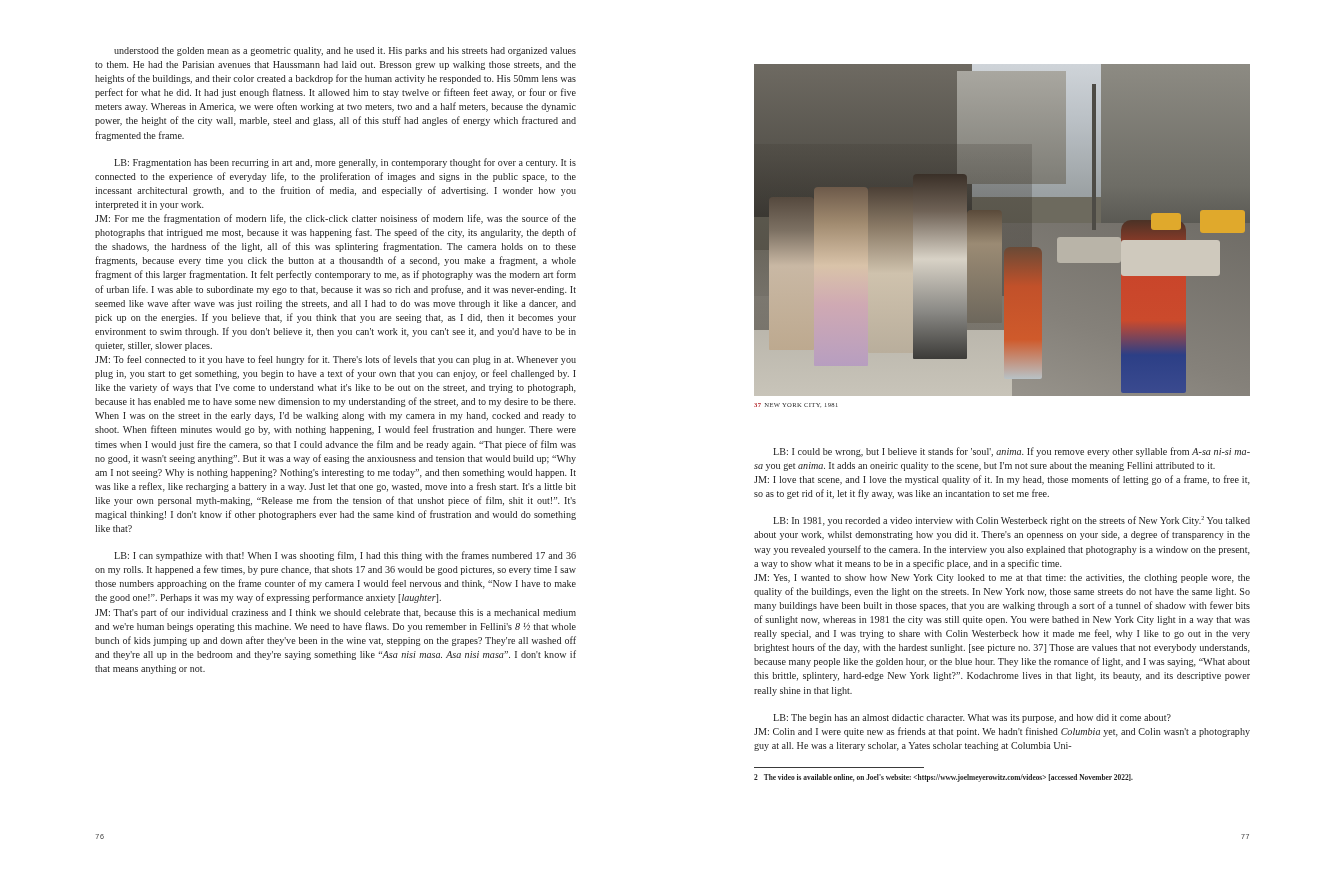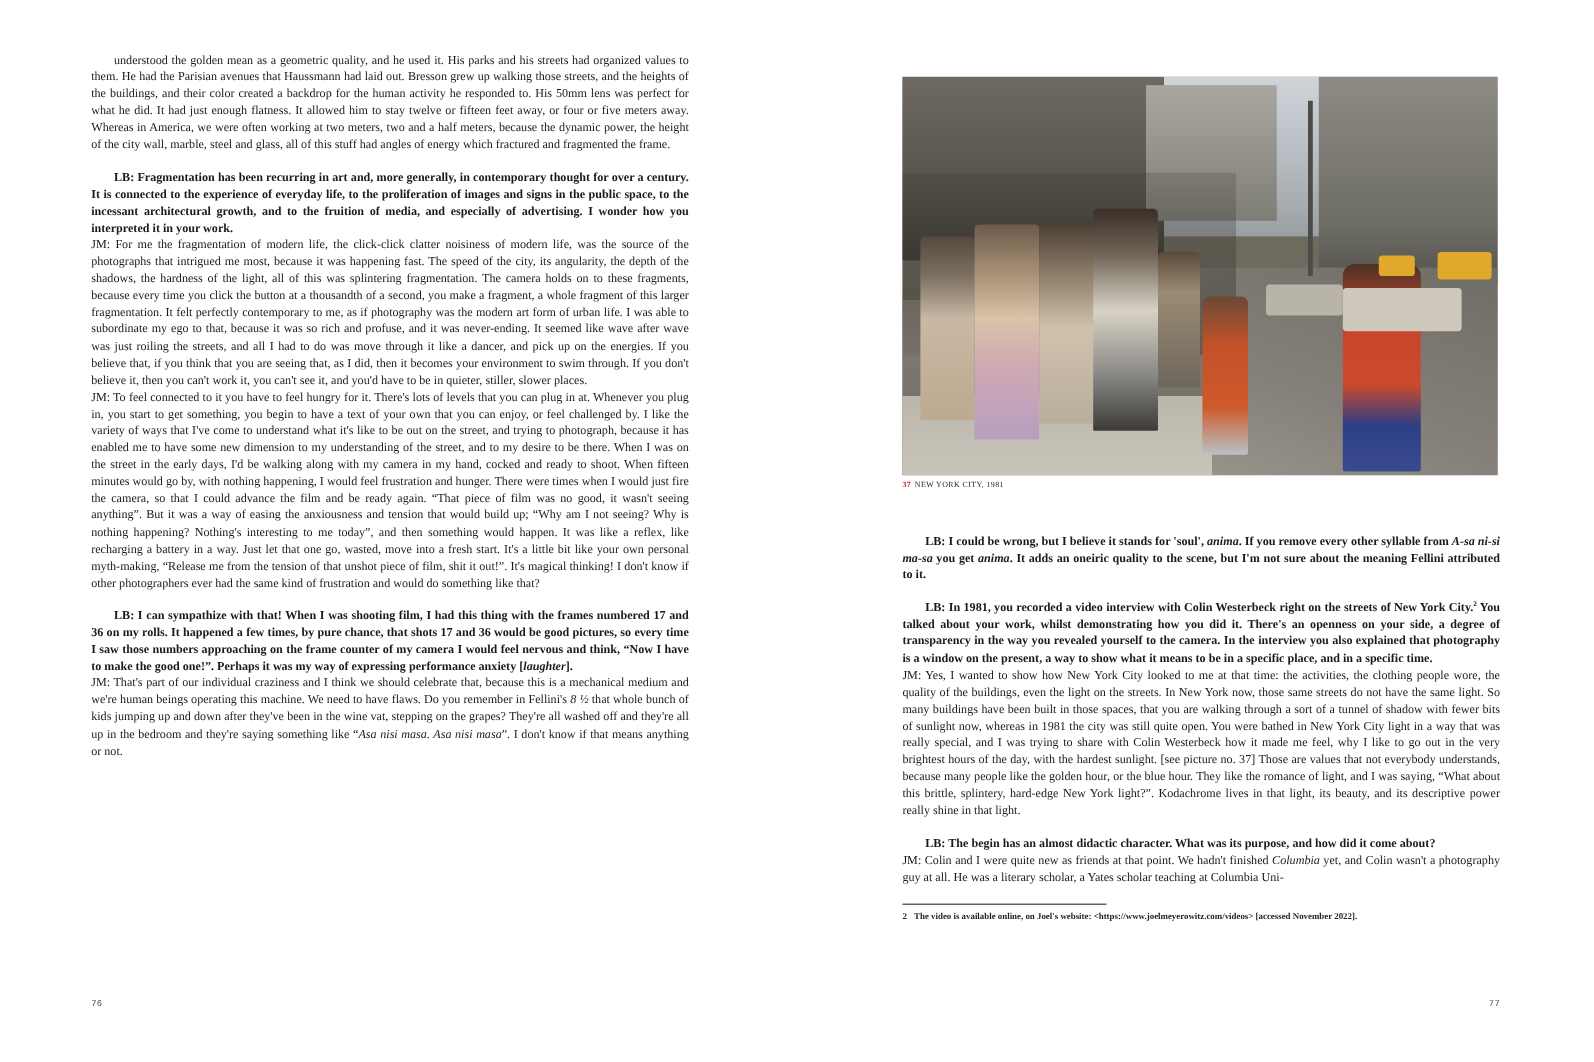--- a/index.html
+++ b/index.html
@@ -21,20 +21,21 @@
     display: flex;
   }
   .page {
     position: relative;
     height: 885px;
     box-sizing: border-box;
   }
   .page-left {
     width: 664px;
     padding: 44px 90px 0 76px;
+    margin-left: 19px;
   }
   .page-right {
     width: 664px;
     padding: 64px 78px 0 88px;
   }
   .col {
     font-size: 10.1px;
     line-height: 14.1px;
     text-align: justify;
     hyphens: none;
@@ -42,21 +43,21 @@
   p {
     margin: 0;
   }
   p.para {
     text-indent: 19px;
   }
   p.spaced {
     margin-top: 13px;
   }
   .q {
-    font-weight: bold;
+    font-weight: normal;
   }
   .folio {
     position: absolute;
     bottom: 44px;
     font-size: 7.4px;
     color: #4a4a4a;
     letter-spacing: 0.2px;
     font-family: Liberation Mono, monospace;
   }
   .folio-left { left: 76px; }
@@ -255,20 +256,24 @@
         <span class="num">37</span><span>NEW YORK CITY, 1981</span>
       </div>
     </div>
 
     <div class="col right-text">
 
       <p class="para q">
         <span>LB:</span>
         <span>I could be wrong, but I believe it stands for 'soul', <i>anima</i>. If you remove every other syllable from <i>A-sa ni-si ma-sa</i> you get <i>anima</i>. It adds an oneiric quality to the scene, but I'm not sure about the meaning Fellini attributed to it.</span>
       </p>
+      <p>
+        <span>JM:</span>
+        <span>I love that scene, and I love the mystical quality of it. In my head, those moments of letting go of a frame, to free it, so as to get rid of it, let it fly away, was like an incantation to set me free.</span>
+      </p>
 
       <p class="para spaced q">
         <span>LB:</span>
         <span>In 1981, you recorded a video interview with Colin Westerbeck right on the streets of New York City.<sup>2</sup> You talked about your work, whilst demonstrating how you did it. There's an openness on your side, a degree of transparency in the way you revealed yourself to the camera. In the interview you also explained that photography is a window on the present, a way to show what it means to be in a specific place, and in a specific time.</span>
       </p>
       <p>
         <span>JM:</span>
         <span>Yes, I wanted to show how New York City looked to me at that time: the activities, the clothing people wore, the quality of the buildings, even the light on the streets. In New York now, those same streets do not have the same light. So many buildings have been built in those spaces, that you are walking through a sort of a tunnel of shadow with fewer bits of sunlight now, whereas in 1981 the city was still quite open. You were bathed in New York City light in a way that was really special, and I was trying to share with Colin Westerbeck how it made me feel, why I like to go out in the very brightest hours of the day, with the hardest sunlight. [see picture no. 37] Those are values that not everybody understands, because many people like the golden hour, or the blue hour. They like the romance of light, and I was saying, “What about this brittle, splintery, hard-edge New York light?”. Kodachrome lives in that light, its beauty, and its descriptive power really shine in that light.</span>
       </p>
 

